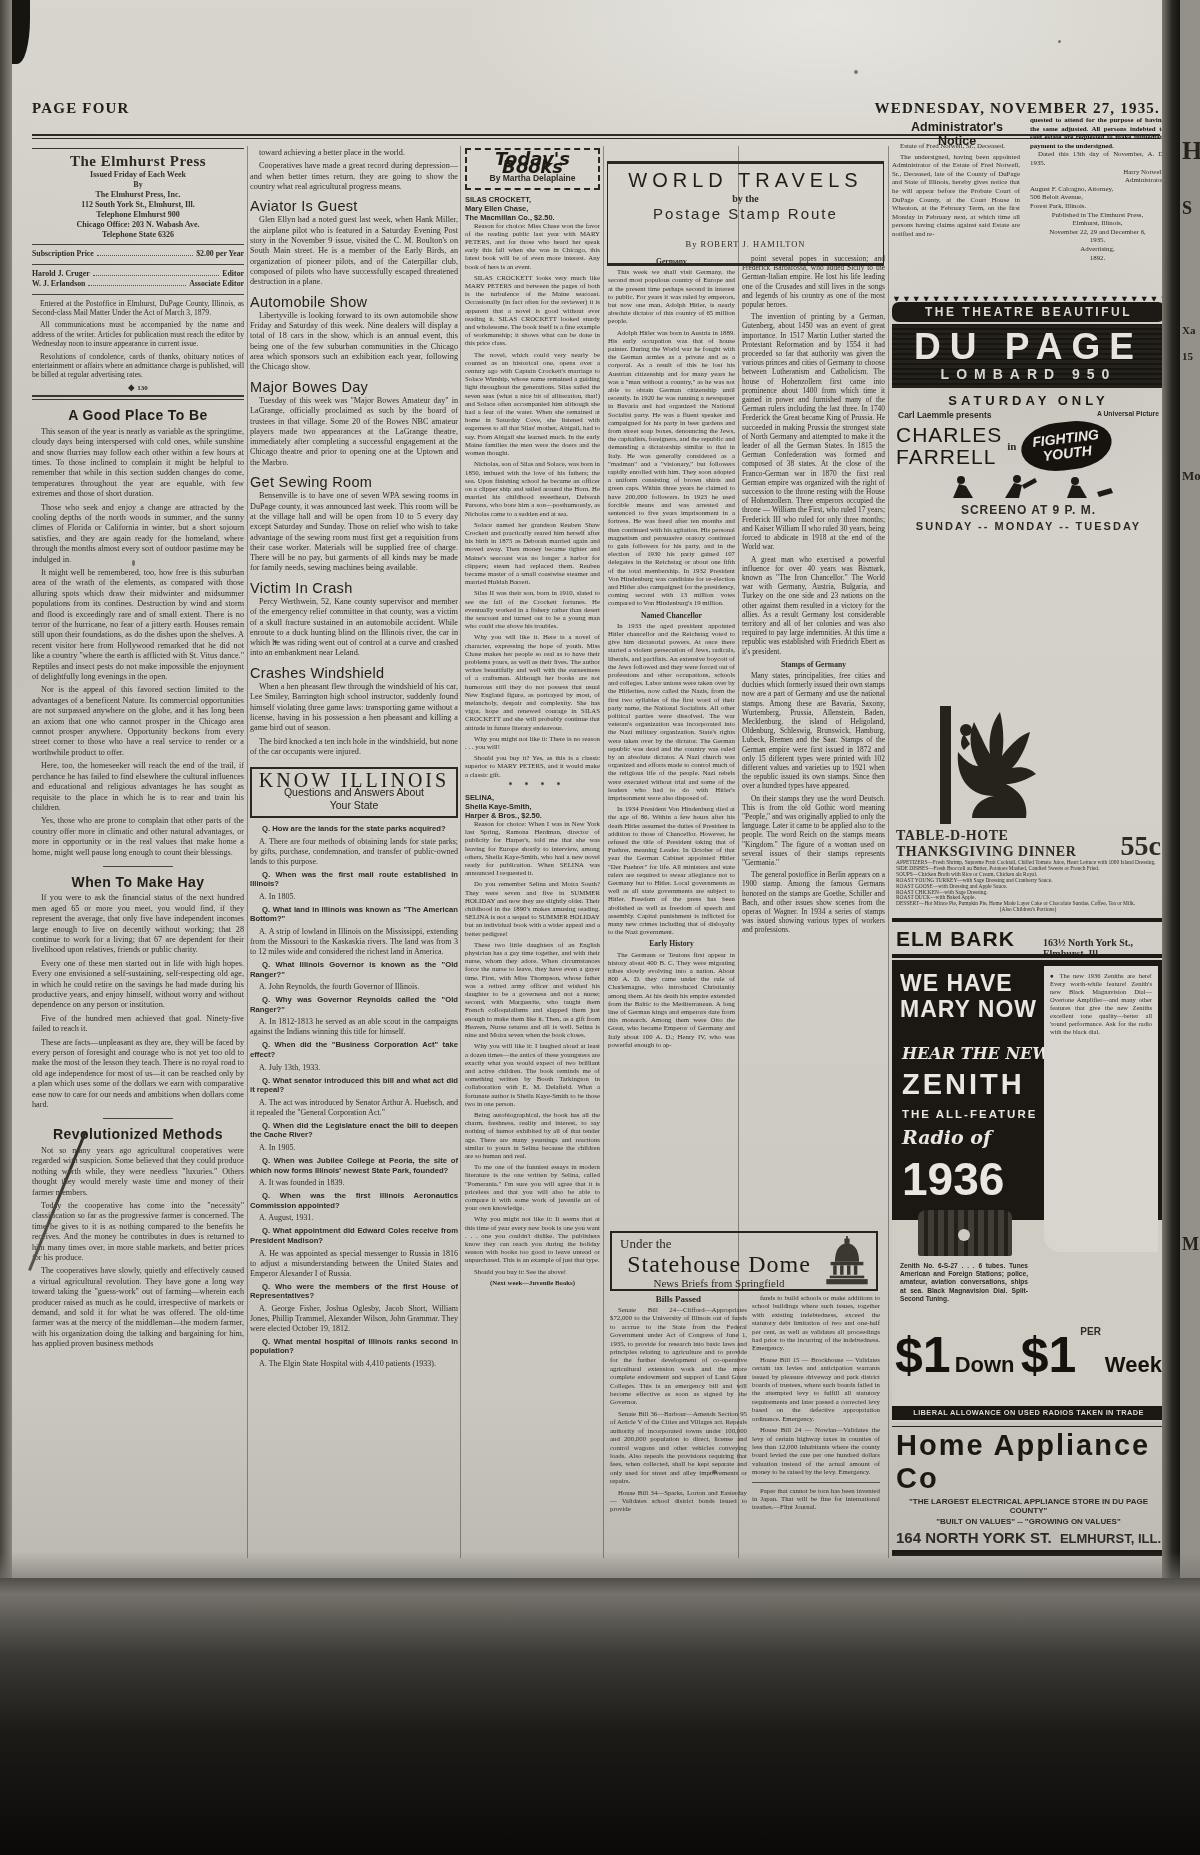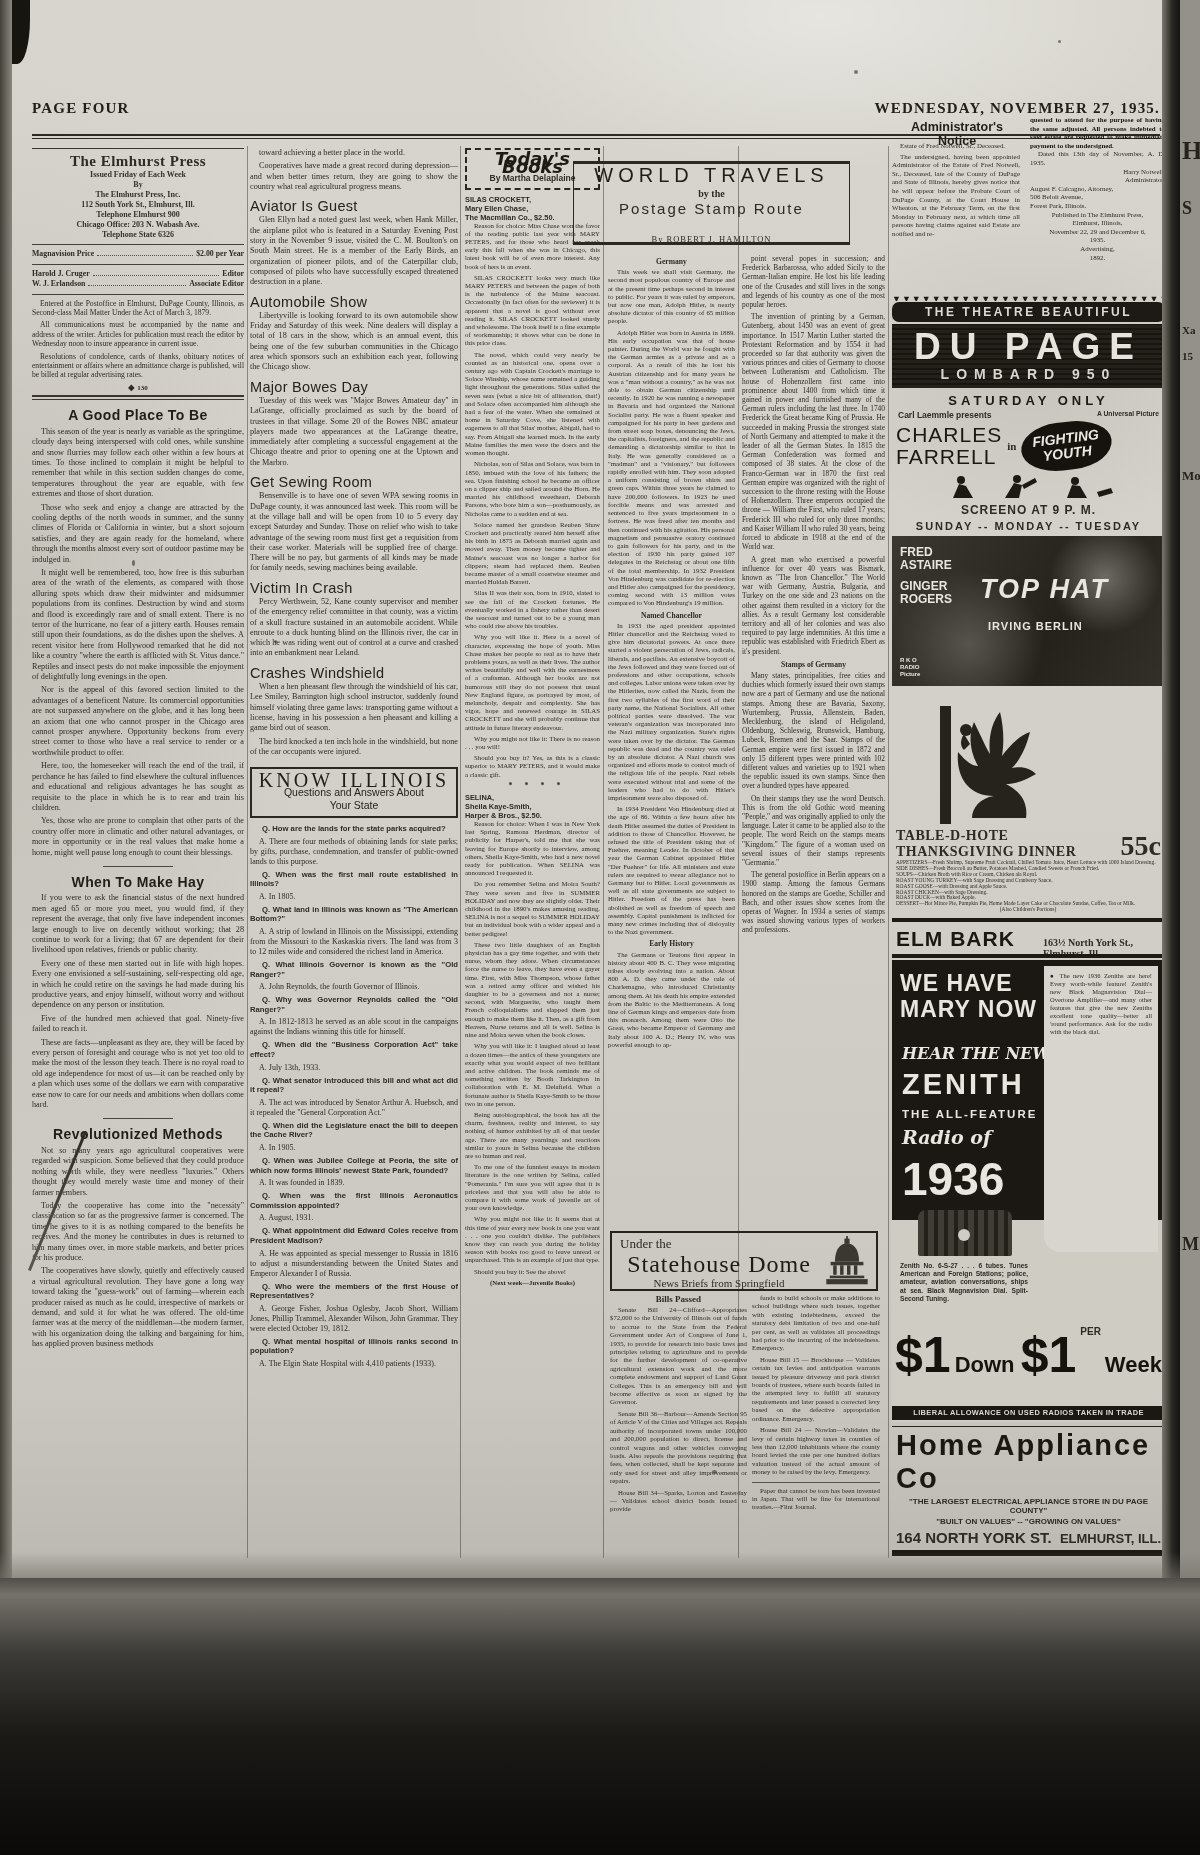--- a/index.html
+++ b/index.html
@@ -70,23 +70,23 @@
   .qa p:nth-child(odd){font-family:"Liberation Sans",sans-serif;font-weight:bold;font-size:7.7px;line-height:9.6px;text-indent:12px;}
   .qa p:nth-child(even){font-size:8px;line-height:10px;}
   
   .tb-box{border:2px dashed #2b2821;padding:5px 3px;text-align:center;margin-bottom:5px;}
   .tb-title{font-family:"DejaVu Sans",sans-serif;font-weight:bold;font-style:italic;font-size:18px;color:#1e1b15;}
   .tb-by{font-family:"Liberation Sans",sans-serif;font-weight:bold;font-size:8.5px;margin-top:3px;}
   .bk-head p{font-family:"Liberation Sans",sans-serif;font-weight:bold;font-size:7.4px;line-height:9px;margin:0;text-indent:0;text-align:left;}
   .stars{text-align:center;font-weight:bold;letter-spacing:5px;font-size:8px;margin:3px 0;text-indent:0;}
   .tb-footer{text-align:center;font-weight:bold;font-size:6.8px;margin-top:2px;}
   
-  .wt-box{position:absolute;left:561px;top:161px;width:277px;height:84px;box-sizing:border-box;
+  .wt-box{position:absolute;left:595px;top:161px;width:277px;height:105px;box-sizing:border-box;
     border-top:3px solid #2b2821;border-bottom:3px solid #2b2821;border-left:1px solid #2b2821;border-right:1px solid #2b2821;
-    text-align:center;}
+    text-align:center;padding-top:5px;}
   .wt-t1{font-family:"Liberation Sans",sans-serif;font-size:20px;letter-spacing:5px;color:#211e18;}
   .wt-t2{font-weight:bold;font-size:10px;margin-top:1px;}
   .wt-t3{font-family:"Liberation Sans",sans-serif;font-size:15px;letter-spacing:2px;margin-top:1px;}
   .wt-by{font-weight:normal;font-size:8.5px;letter-spacing:1px;margin-top:17px;}
   .wt-h{font-weight:bold;font-size:7.6px;text-align:center;margin:4px 0 2px;text-indent:0;}
   
   .sh-box{position:absolute;left:598px;top:1231px;width:268px;height:60px;box-sizing:border-box;
     border:2px solid #26231d;padding:3px 58px 3px 8px;}
   .sh-kicker{font-size:13px;text-align:left;}
   .sh-title{font-size:24px;letter-spacing:1px;text-align:center;line-height:24px;color:#1e1b15;}
@@ -217,21 +217,21 @@
             <p>Issued Friday of Each Week</p>
             <p>By</p>
             <p>The Elmhurst Press, Inc.</p>
             <p>112 South York St., Elmhurst, Ill.</p>
             <p>Telephone Elmhurst 900</p>
             <p>Chicago Office: 203 N. Wabash Ave.</p>
             <p>Telephone State 6326</p>
           </div>
         <div class="mh-rule"></div>
         <div class="mh-row">
-          <span>Magnavision Price</span>
+          <span>Subscription Price</span>
           <span class="fill"></span>
           <span>$2.00 per Year</span>
         </div>
         <div class="mh-rule"></div>
         <div class="mh-row">
           <span>Harold J. Cruger</span>
           <span class="fill"></span>
           <span>Editor</span>
         </div>
         <div class="mh-row">
@@ -535,29 +535,20 @@
           <circle cx="78" cy="5" r="4"></circle>
             <path d="M66 24 L75 9 L83 11 L80 24 Z"></path>
             <path d="M83 11 L96 4 L98 8 L85 15 Z"></path>
           <circle cx="136" cy="7" r="4"></circle>
             <path d="M128 24 L133 11 L141 12 L148 24 Z"></path>
           <path d="M158 18 L172 14 L174 19 L160 23 Z"></path>
         </g>
       </svg>
       <div class="th-screeno">SCREENO AT 9 P. M.</div>
       <div class="th-days">SUNDAY  --  MONDAY  --  TUESDAY</div>
-      <div class="tophat">
-        <span class="tp-fred">FRED ASTAIRE</span>
-        <span class="tp-ginger">GINGER ROGERS</span>
-        <span class="tp-title">TOP HAT</span>
-        <span class="tp-irving">IRVING BERLIN</span>
-        <span class="tp-rko">R K O
-RADIO
-Picture</span>
-      </div>
     </div>
 
     <div class="ad tg">
       <svg class="tg-turkey" width="132" height="128" viewBox="0 0 132 128">
         <g fill="#26231d">
           <rect x="12" y="6" width="11" height="118"></rect>
           <path d="M66 96 C38 96 28 74 30 52 C40 64 46 66 50 66 C42 52 40 36 46 22 C54 38 58 48 62 54 C60 38 64 22 72 12 C76 28 76 44 74 56 C80 48 90 36 102 32 C98 48 92 60 84 68 C94 66 102 68 108 74 C98 80 88 84 78 84 C94 92 100 104 98 118 L44 118 C44 108 52 98 66 96 Z"></path>
           <circle cx="38" cy="30" r="6"></circle>
           <path d="M36 34 C32 40 32 46 36 50 L42 44 Z"></path>
         </g>

